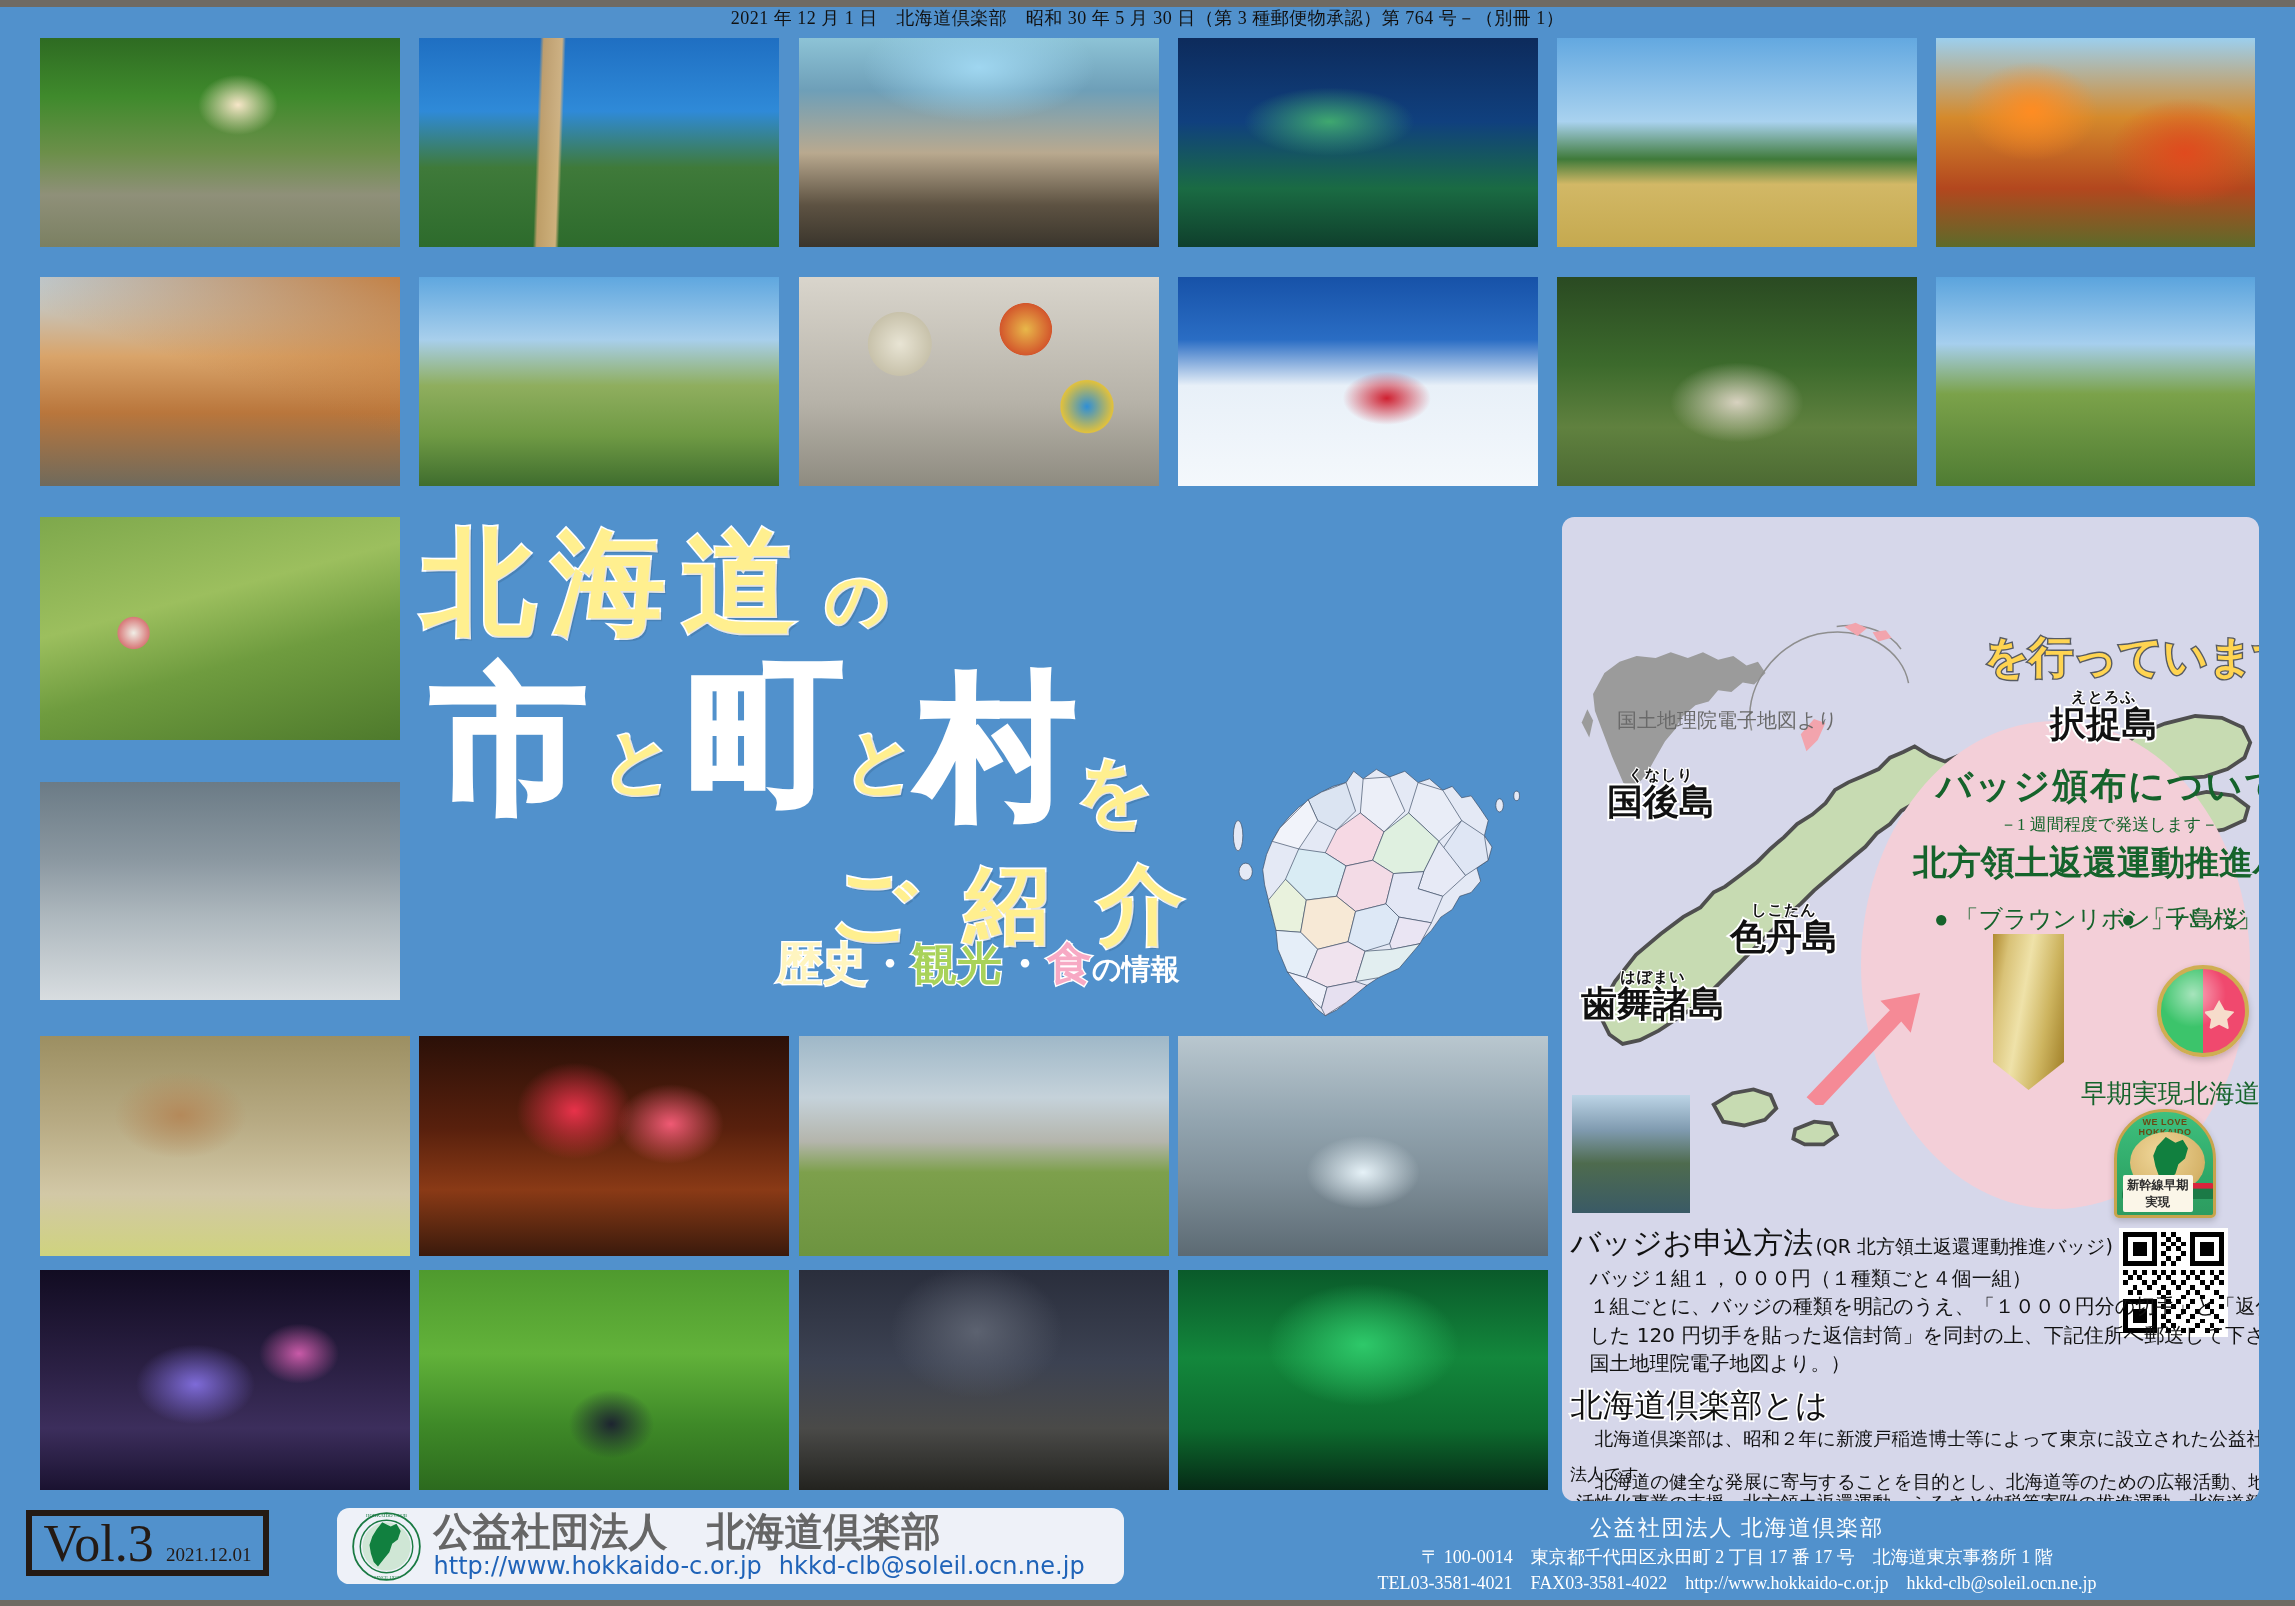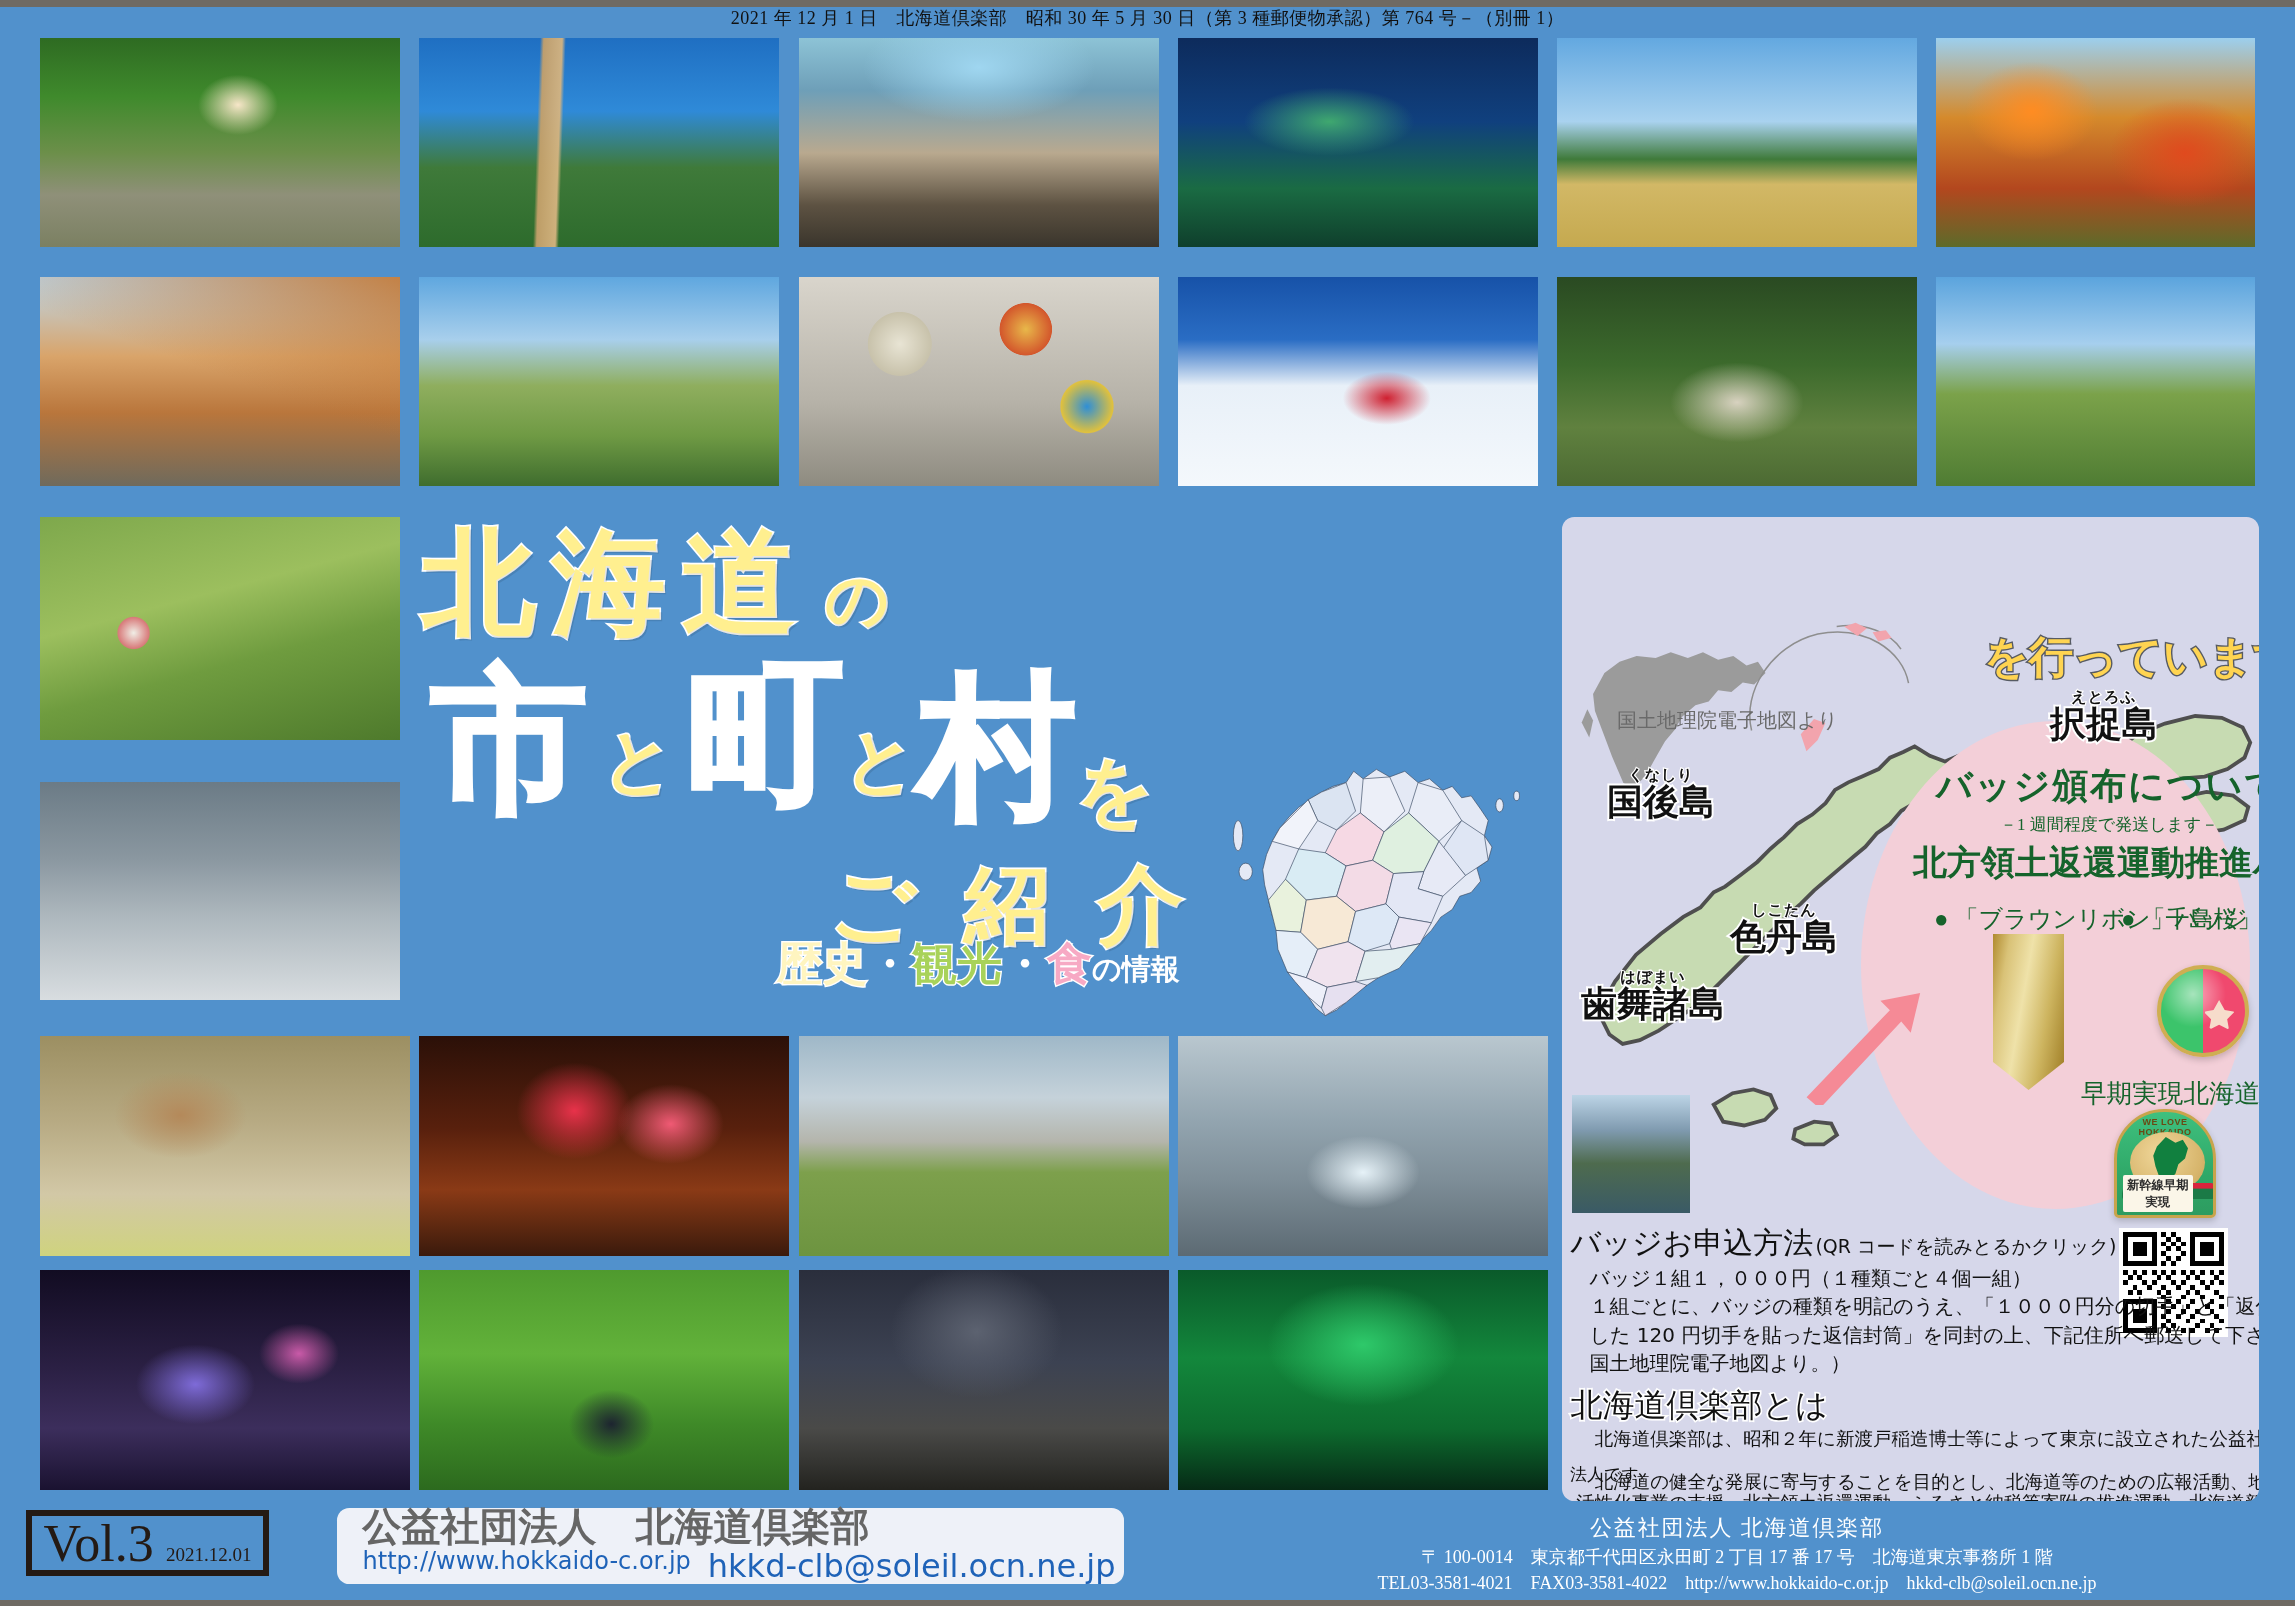--- a/index.html
+++ b/index.html
@@ -545,21 +545,21 @@
             <rect x="12" y="20" width="1" height="1"></rect>
           <rect x="14" y="20" width="1" height="1"></rect>
             <rect x="17" y="20" width="1" height="1"></rect>
           <rect x="19" y="20" width="1" height="1"></rect>
         </g>
       </svg>
     </div>
 
     <div style="position:absolute;left:8.5px;top:706px;white-space:nowrap;">
       <span style="font-family:'DejaVu Sans',sans-serif;font-size:30px;color:#111;">バッジお申込方法</span>
-      <span style="font-family:'DejaVu Sans',sans-serif;font-size:19px;color:#111;">(QR コードを読みとるかクリック)</span>
+      <span style="font-family:'DejaVu Sans',sans-serif;font-size:19px;color:#111;">(QR 北方領土返還運動推進バッジ)</span>
     </div>
     <div class="blk-txt" style="left:27.5px;top:748px;font-size:20px;white-space:nowrap;">バッジ１組１，０００円（１種類ごと４個一組）</div>
     <div class="blk-txt" style="left:27.5px;top:776px;font-size:20px;white-space:nowrap;">１組ごとに、バッジの種類を明記のうえ、「１０００円分の切手」と「返信先を記入</div>
     <div class="blk-txt" style="left:27.5px;top:805px;font-size:20px;white-space:nowrap;">した 120 円切手を貼った返信封筒」を同封の上、下記住所へ郵送して下さい。（１組</div>
     <div class="blk-txt" style="left:27.5px;top:833px;font-size:20px;white-space:nowrap;">国土地理院電子地図より。）</div>
 
     <div style="position:absolute;left:8.5px;top:867px;font-family:'DejaVu Sans',sans-serif;
                 font-size:32px;color:#111;-webkit-text-stroke:3.3px #ffffff;paint-order:stroke fill;
                 white-space:nowrap;">北海道倶楽部とは</div>
     <div class="blk-txt" style="left:14.2px;top:909px;font-size:18.5px;white-space:nowrap;">　北海道倶楽部は、昭和２年に新渡戸稲造博士等によって東京に設立された公益社団</div>
@@ -582,21 +582,21 @@
       <path fill="#11803f" d="M44 16 L56 22 L64 18 L70 28 L66 40 L58 46 L54 58 L46 68
                               L38 78 L32 72 L28 60 L26 48 L30 36 L36 26 Z"></path>
       <text x="50" y="9" font-size="7" fill="#1a7a43" text-anchor="middle" font-family="Liberation Serif, serif">HOKKAIDO CLUB</text>
       <text x="50" y="96" font-size="7" fill="#1a7a43" text-anchor="middle" font-family="Liberation Serif, serif">SINCE 1927</text>
     </svg>
     <div style="display:flex;flex-direction:column;gap:0.9px;">
       <div style="font-family:'DejaVu Sans',sans-serif;font-weight:bold;font-size:39px;color:#666;
                   line-height:1;white-space:nowrap;">公益社団法人　北海道倶楽部</div>
       <div style="display:flex;gap:17px;">
         <span style="font-family:'DejaVu Sans',sans-serif;font-size:24px;color:#1f63b8;white-space:nowrap;">http://www.hokkaido-c.or.jp</span>
-        <span style="font-family:'DejaVu Sans',sans-serif;font-size:32px;color:#1f63b8;white-space:nowrap;">hkkd-clb@soleil.ocn.ne.jp</span>
+        <span style="font-family:'DejaVu Sans',sans-serif;font-size:24px;color:#1f63b8;white-space:nowrap;">hkkd-clb@soleil.ocn.ne.jp</span>
       </div>
     </div>
   </div>
 
   <div class="footer-right" style="left:1185px;top:1513px;width:1104px;">
     <div style="font-size:22px;letter-spacing:1.9px;margin-bottom:2.8px;white-space:nowrap;">公益社団法人  北海道倶楽部</div>
     <div style="font-size:18px;margin-bottom:0.9px;white-space:nowrap;">〒 100-0014　東京都千代田区永田町 2 丁目 17 番 17 号　北海道東京事務所 1 階</div>
     <div style="font-size:18px;margin-bottom:4.7px;white-space:nowrap;">TEL03-3581-4021　FAX03-3581-4022　http://www.hokkaido-c.or.jp　hkkd-clb@soleil.ocn.ne.jp</div>
     <div style="font-size:15px;white-space:nowrap;">2021 年 12 月 1 日　北海道倶楽部　昭和 30 年 5 月 30 日（第 3 種郵便物承認）第 764 号－（別冊 1）</div>
   </div>

